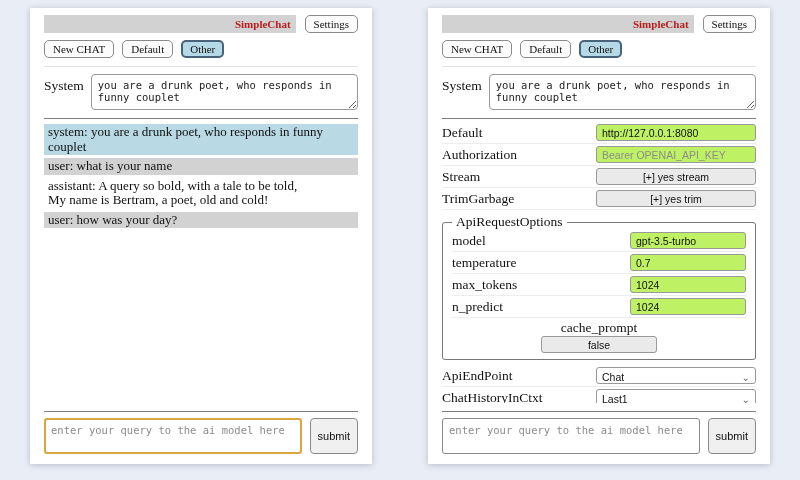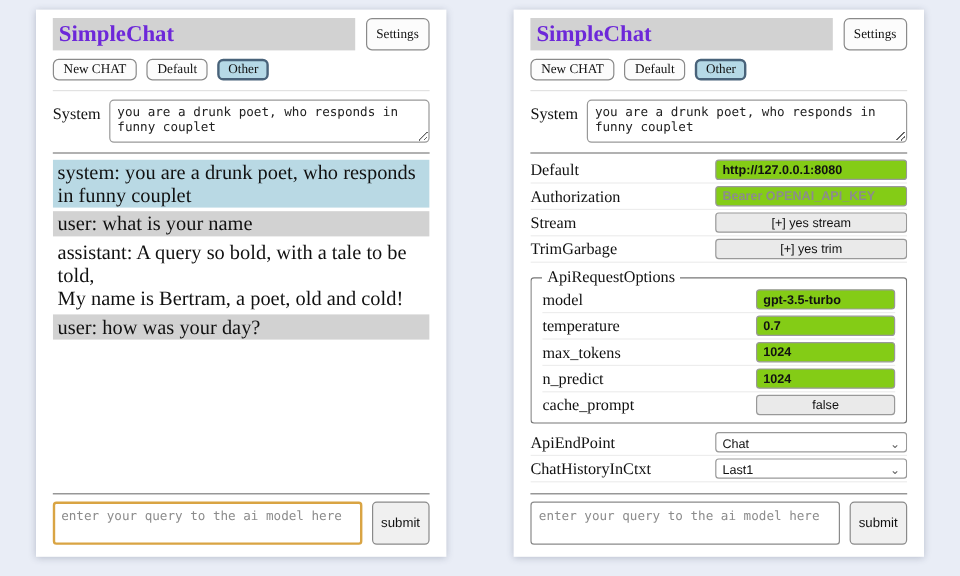--- a/index.html
+++ b/index.html
@@ -13,22 +13,22 @@
     box-shadow:0 1px 6px rgba(50,60,90,.28);
     padding:7px 14px 10px;box-sizing:border-box;
     display:flex;flex-direction:column;
   }
   #left-panel{left:30px;}
   #right-panel{left:428px;}
 
   
   .title-row{display:flex;align-items:stretch;}
   .title-bar{
-    flex:1;background:#d2d2d2;color:#6d28d9;
-    font-weight:bold;font-size:19px;padding:3px 5px 2px;
+    flex:1;background:#d2d2d2;color:#b91c1c;
+    font-weight:bold;font-size:11px;padding:3px 5px 2px;text-align:right;
   }
   .btn{
     font-family:Liberation Serif, serif;font-size:11px;color:#111;
     background:#fcfcfc;border:1px solid #8a8a8a;border-radius:5px;
     padding:2px 8px;cursor:pointer;white-space:nowrap;
   }
   .settings-btn{margin-left:9px;}
   .session-row{margin-top:7px;display:flex;gap:8px;padding-bottom:8px;border-bottom:1px solid #e2e2e2;}
   .btn.active{background:#b5d9e6;border:2px solid #49637a;padding:1px 7px;}
 
@@ -36,55 +36,55 @@
   .system-label{font-size:13.5px;color:#111;padding-top:4px;}
   textarea.system{
     flex:1;height:26px;font:10.5px "DejaVu Sans Mono", monospace;color:#222;
     padding:4px 6px;border:1px solid #999;border-radius:4px;background:#fff;
   }
   hr.heavy{border:none;border-top:1px solid #7e7e7e;margin:8px 0 0;}
 
   
   .chat{flex:1;margin-top:5px;overflow:hidden;}
   .msg{
-    font-size:17px;line-height:1.12;color:#111;
+    font-size:13px;line-height:1.12;color:#111;
     padding:1px 4px;margin-bottom:3px;white-space:pre-line;
   }
   .msg.system{background:#b9d9e4;}
   .msg.user{background:#d2d2d2;}
   .msg.assistant{background:#ffffff;}
 
   
   .settings{flex:1;margin-top:3px;overflow:hidden;}
   .srow{
     display:flex;justify-content:space-between;align-items:center;
     padding:2px 0;border-bottom:1px solid #ededed;
   }
   .slabel{font-size:13.5px;color:#111;}
   .control{
     width:160px;box-sizing:border-box;height:17px;
     font-family:"Liberation Sans", sans-serif;font-size:10.5px;color:#111;
   }
-  input.control{border:1px solid #999;border-radius:3px;padding:0 5px;background:#84cc16;font-weight:bold;}
+  input.control{border:1px solid #999;border-radius:3px;padding:0 5px;background:#bef264;}
   button.control{
     background:#eaeaea;border:1px solid #999;border-radius:3px;
     text-align:center;cursor:pointer;
   }
   .selectbox{
     background:#fff;border:1px solid #999;border-radius:3px;cursor:pointer;
     display:flex;align-items:flex-end;justify-content:space-between;padding:0 5px;
   }
   .chev{color:#666;font-size:10px;line-height:1;}
   fieldset.aro{
     border:1px solid #777;border-radius:3px;margin:4px 0 5px;padding:0 9px 4px;
   }
   fieldset.aro legend{font-size:13.5px;padding:0 4px;color:#111;}
   fieldset.aro .control{width:116px;}
   fieldset.aro .srow{padding:2px 0;}
-  fieldset.aro .srow:last-child{border-bottom:none;}
+  fieldset.aro .srow:last-child{border-bottom:none;flex-direction:column;}
 
   
   .bottom{margin-top:auto;}
   .query-row{display:flex;gap:8px;margin-top:6px;align-items:stretch;}
   textarea.query{
     flex:1;height:24px;font:10.5px "DejaVu Sans Mono", monospace;color:#222;
     padding:5px 6px;border:1px solid #8a8a8a;border-radius:3px;background:#fff;resize:none;
   }
   textarea.query.focused{border:2px solid #d9a443;padding:4px 5px;}
   .submit-btn{

